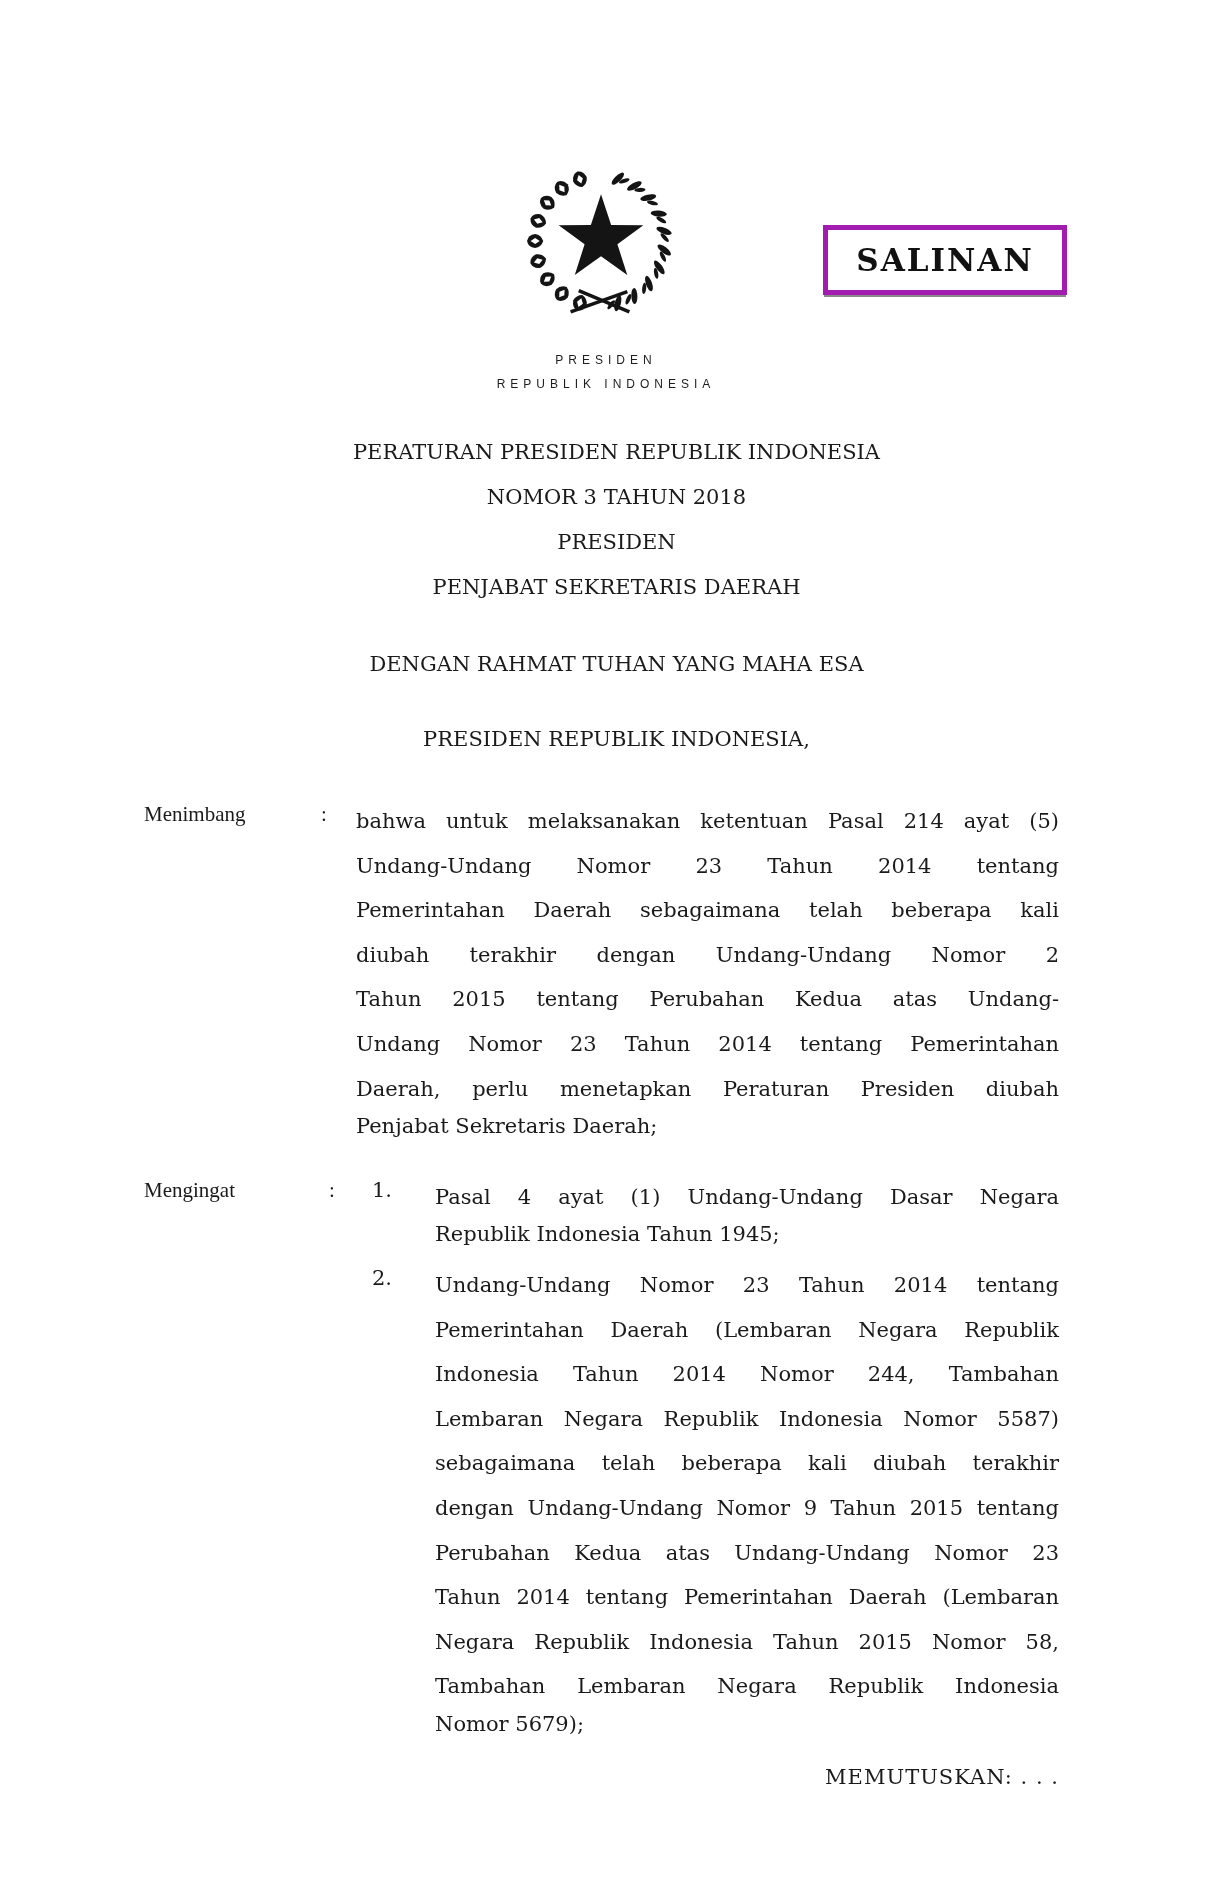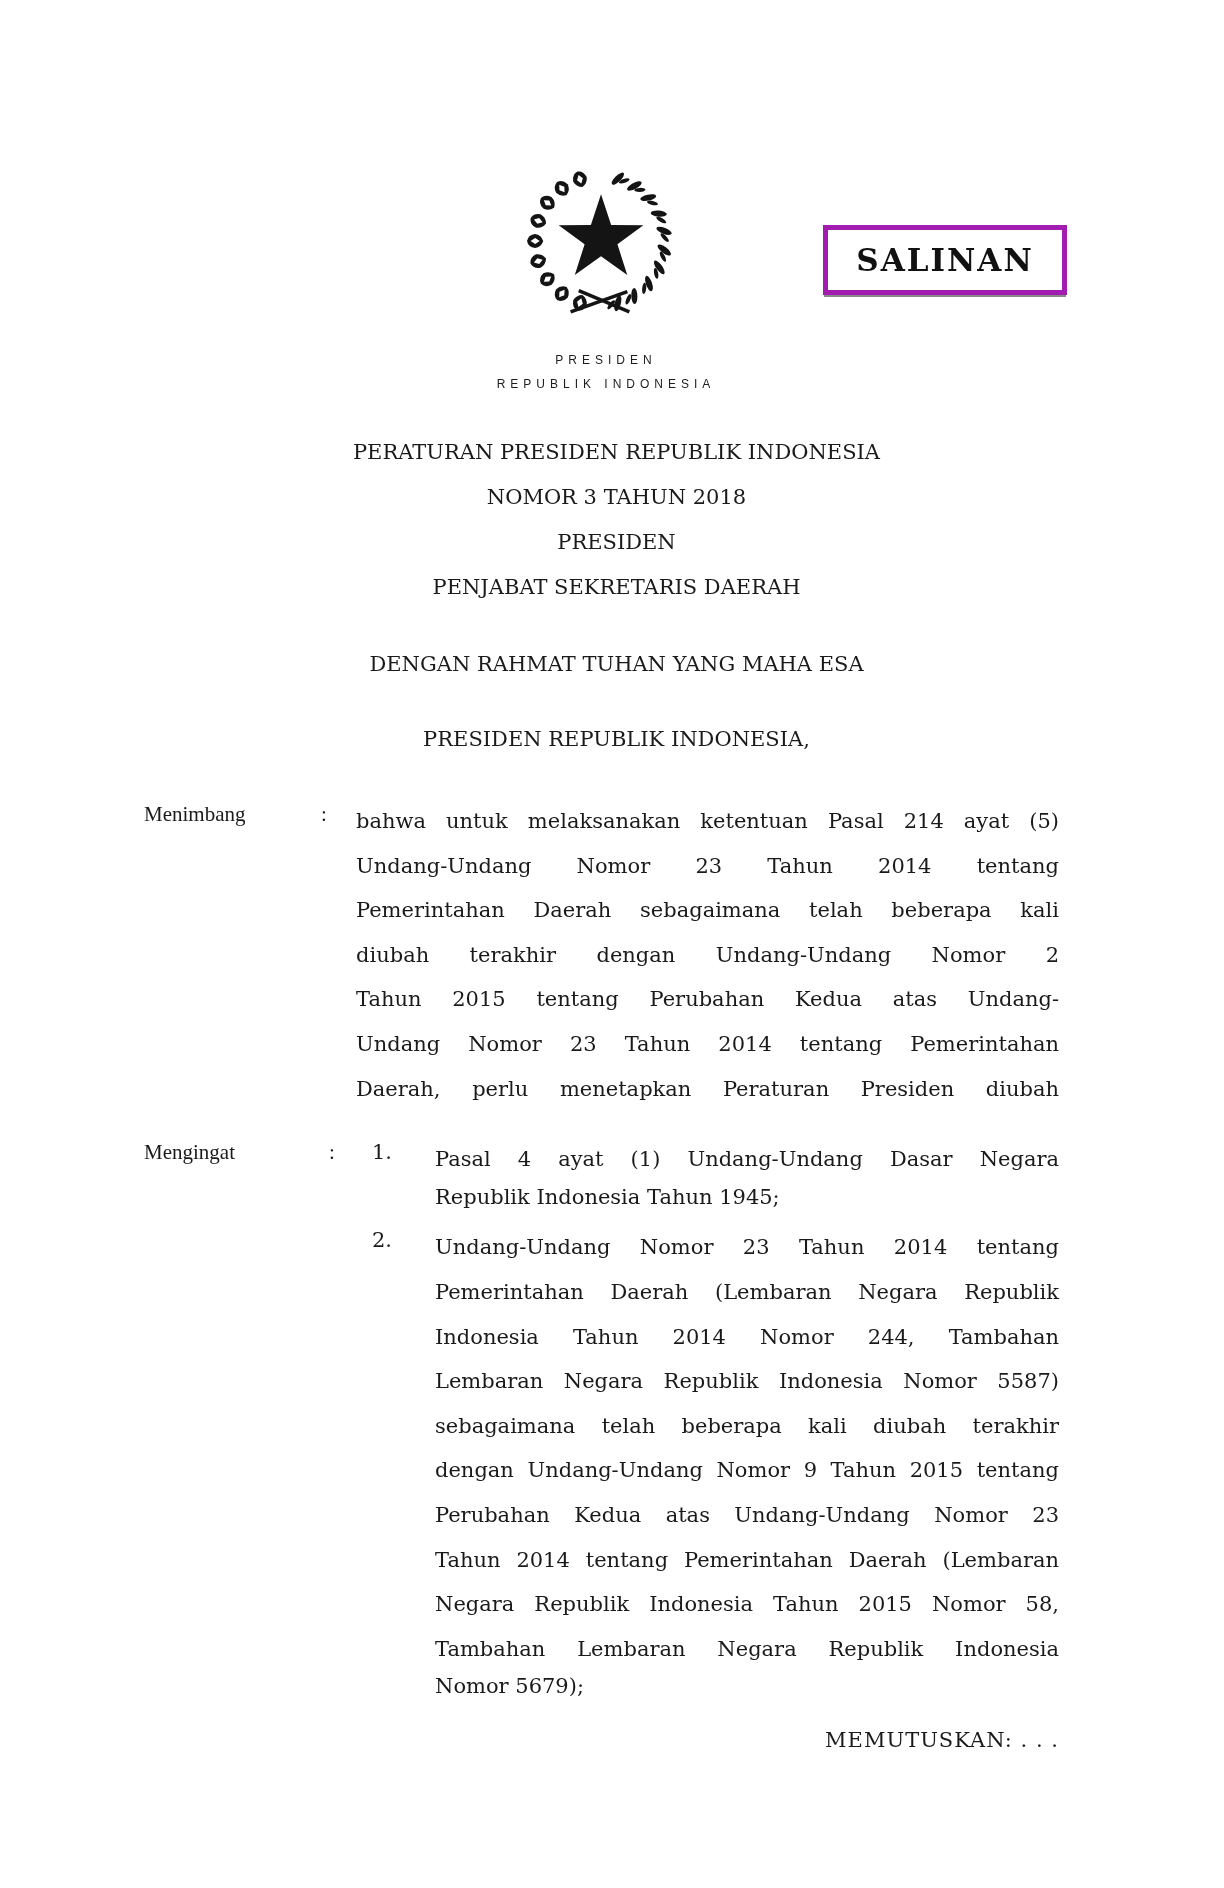--- a/index.html
+++ b/index.html
@@ -221,20 +221,21 @@
       <div class="clause-label">Menimbang</div>
       <div class="clause-colon">:</div>
       <div class="clause-body">
         <div class="jline">bahwa untuk melaksanakan ketentuan Pasal 214 ayat (5)</div>
         <div class="jline">Undang-Undang Nomor 23 Tahun 2014 tentang</div>
         <div class="jline">Pemerintahan Daerah sebagaimana telah beberapa kali</div>
         <div class="jline">diubah terakhir dengan Undang-Undang Nomor 2</div>
         <div class="jline">Tahun 2015 tentang Perubahan Kedua atas Undang-</div>
         <div class="jline">Undang Nomor 23 Tahun 2014 tentang Pemerintahan</div>
         <div class="jline">Daerah, perlu menetapkan Peraturan Presiden diubah</div>
+        <div class="jlast">Penjabat Sekretaris Daerah;</div>
       </div>
     </div>
 
     <div class="clause clause-mengingat">
       <div class="clause-label">Mengingat</div>
       <div class="clause-colon">:</div>
       <div class="clause-body">
 
         <div class="list-item">
           <div>1.</div>

